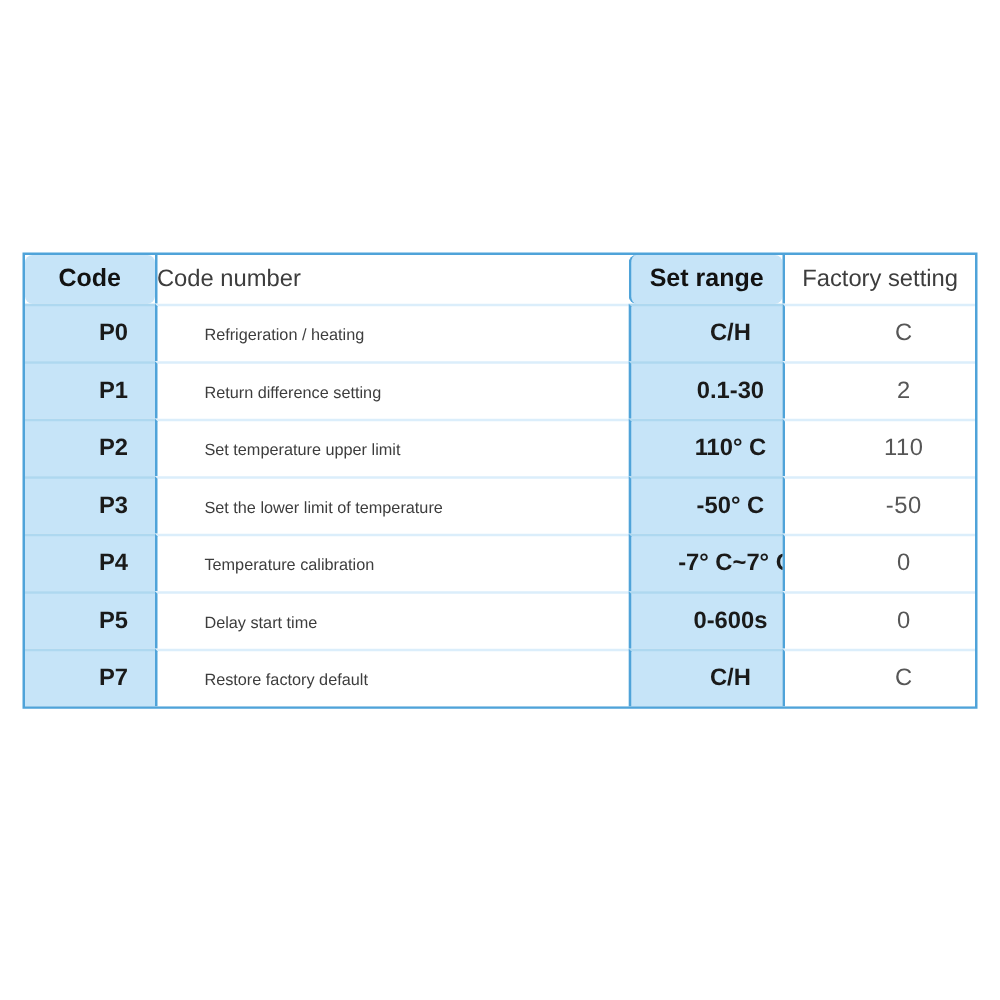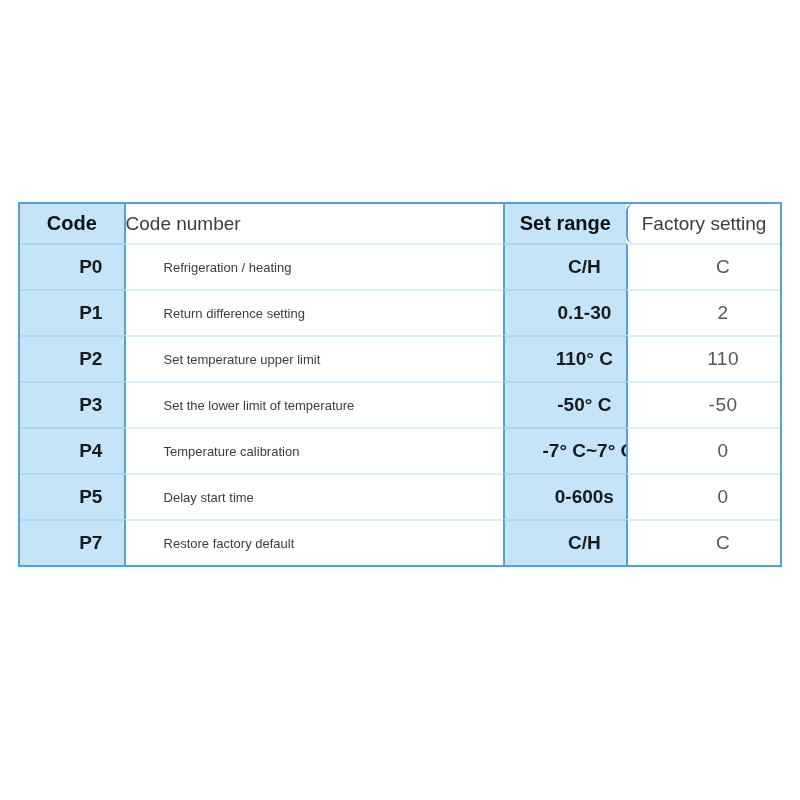--- a/index.html
+++ b/index.html
@@ -54,20 +54,21 @@
 
   
   .c-code, .c-range {
     background: #c6e4f8;
     text-align: center;
   }
   th.c-code, th.c-range {
     font-size: 20px;
     font-weight: 700;
     color: #121212;
+    border-radius: 6px;
   }
   td.c-code, td.c-range {
     font-size: 19px;
     font-weight: 700;
     color: #1a1a1a;
   }
 
   
   .c-name {
     background: #ffffff;
@@ -86,21 +87,20 @@
     color: #3d3d3d;
   }
   .c-factory {
     background: #ffffff;
     text-align: center;
   }
   th.c-factory {
     font-size: 19px;
     font-weight: 400;
     color: #3d3d3d;
-    border-radius: 7px;
   }
   td.c-factory {
     font-size: 19px;
     font-weight: 400;
     color: #565656;
     letter-spacing: 0.5px;
   }
 </style>
 </head>
 <body>

